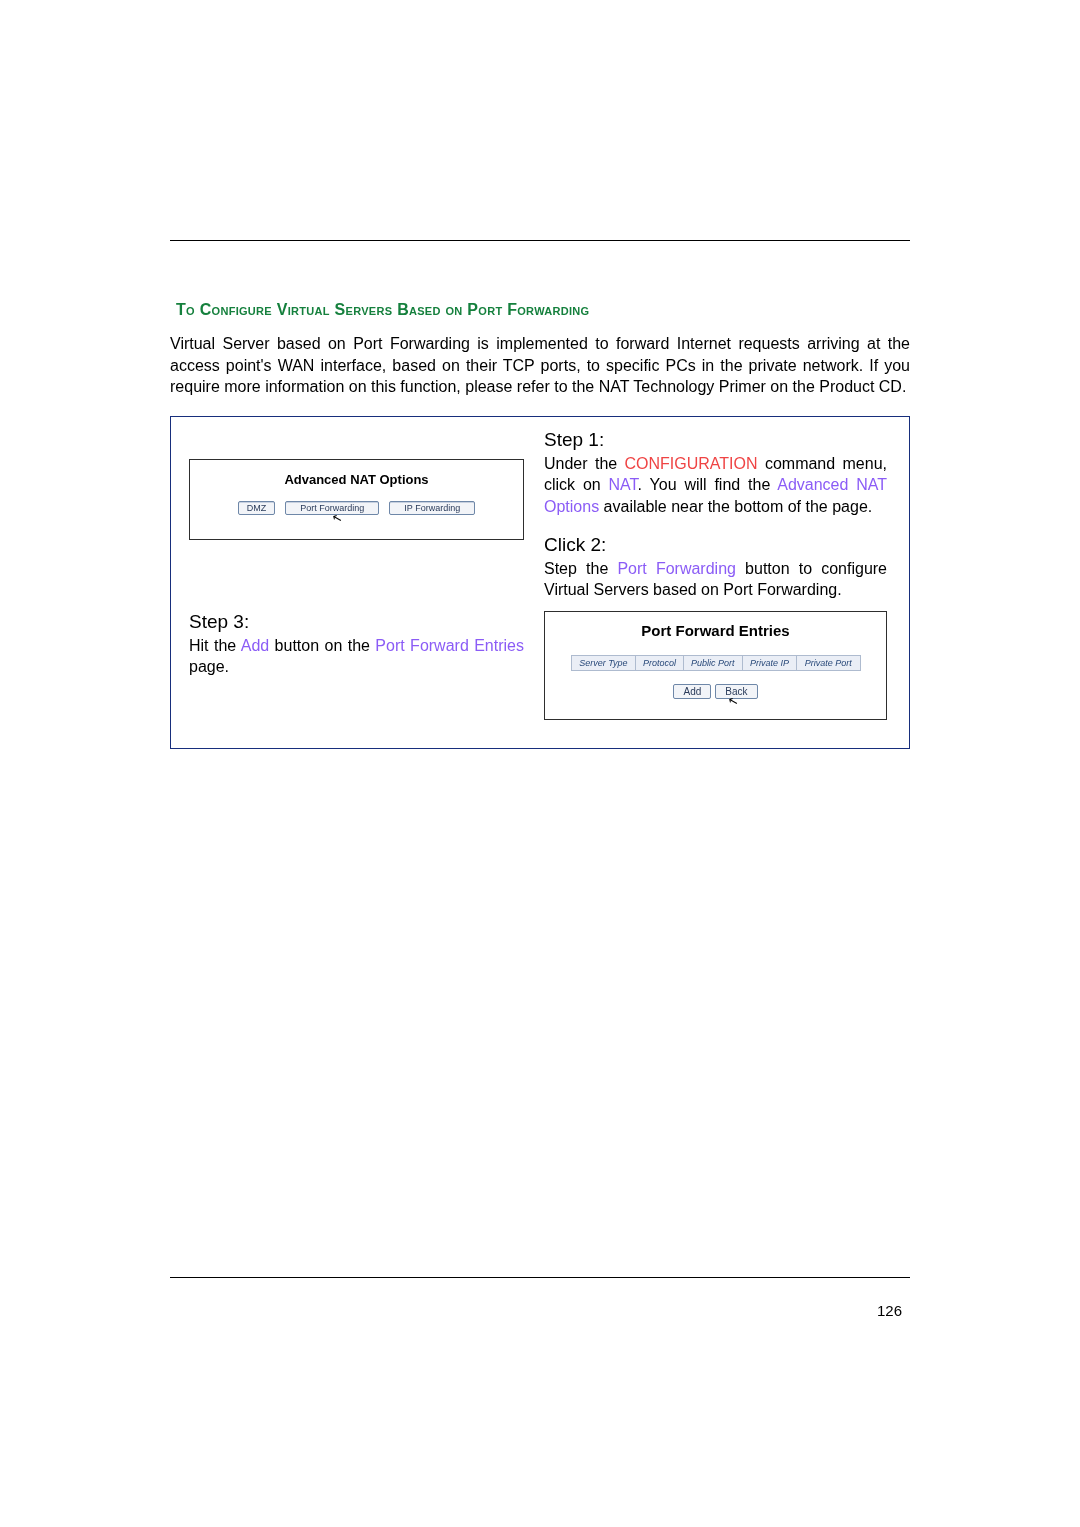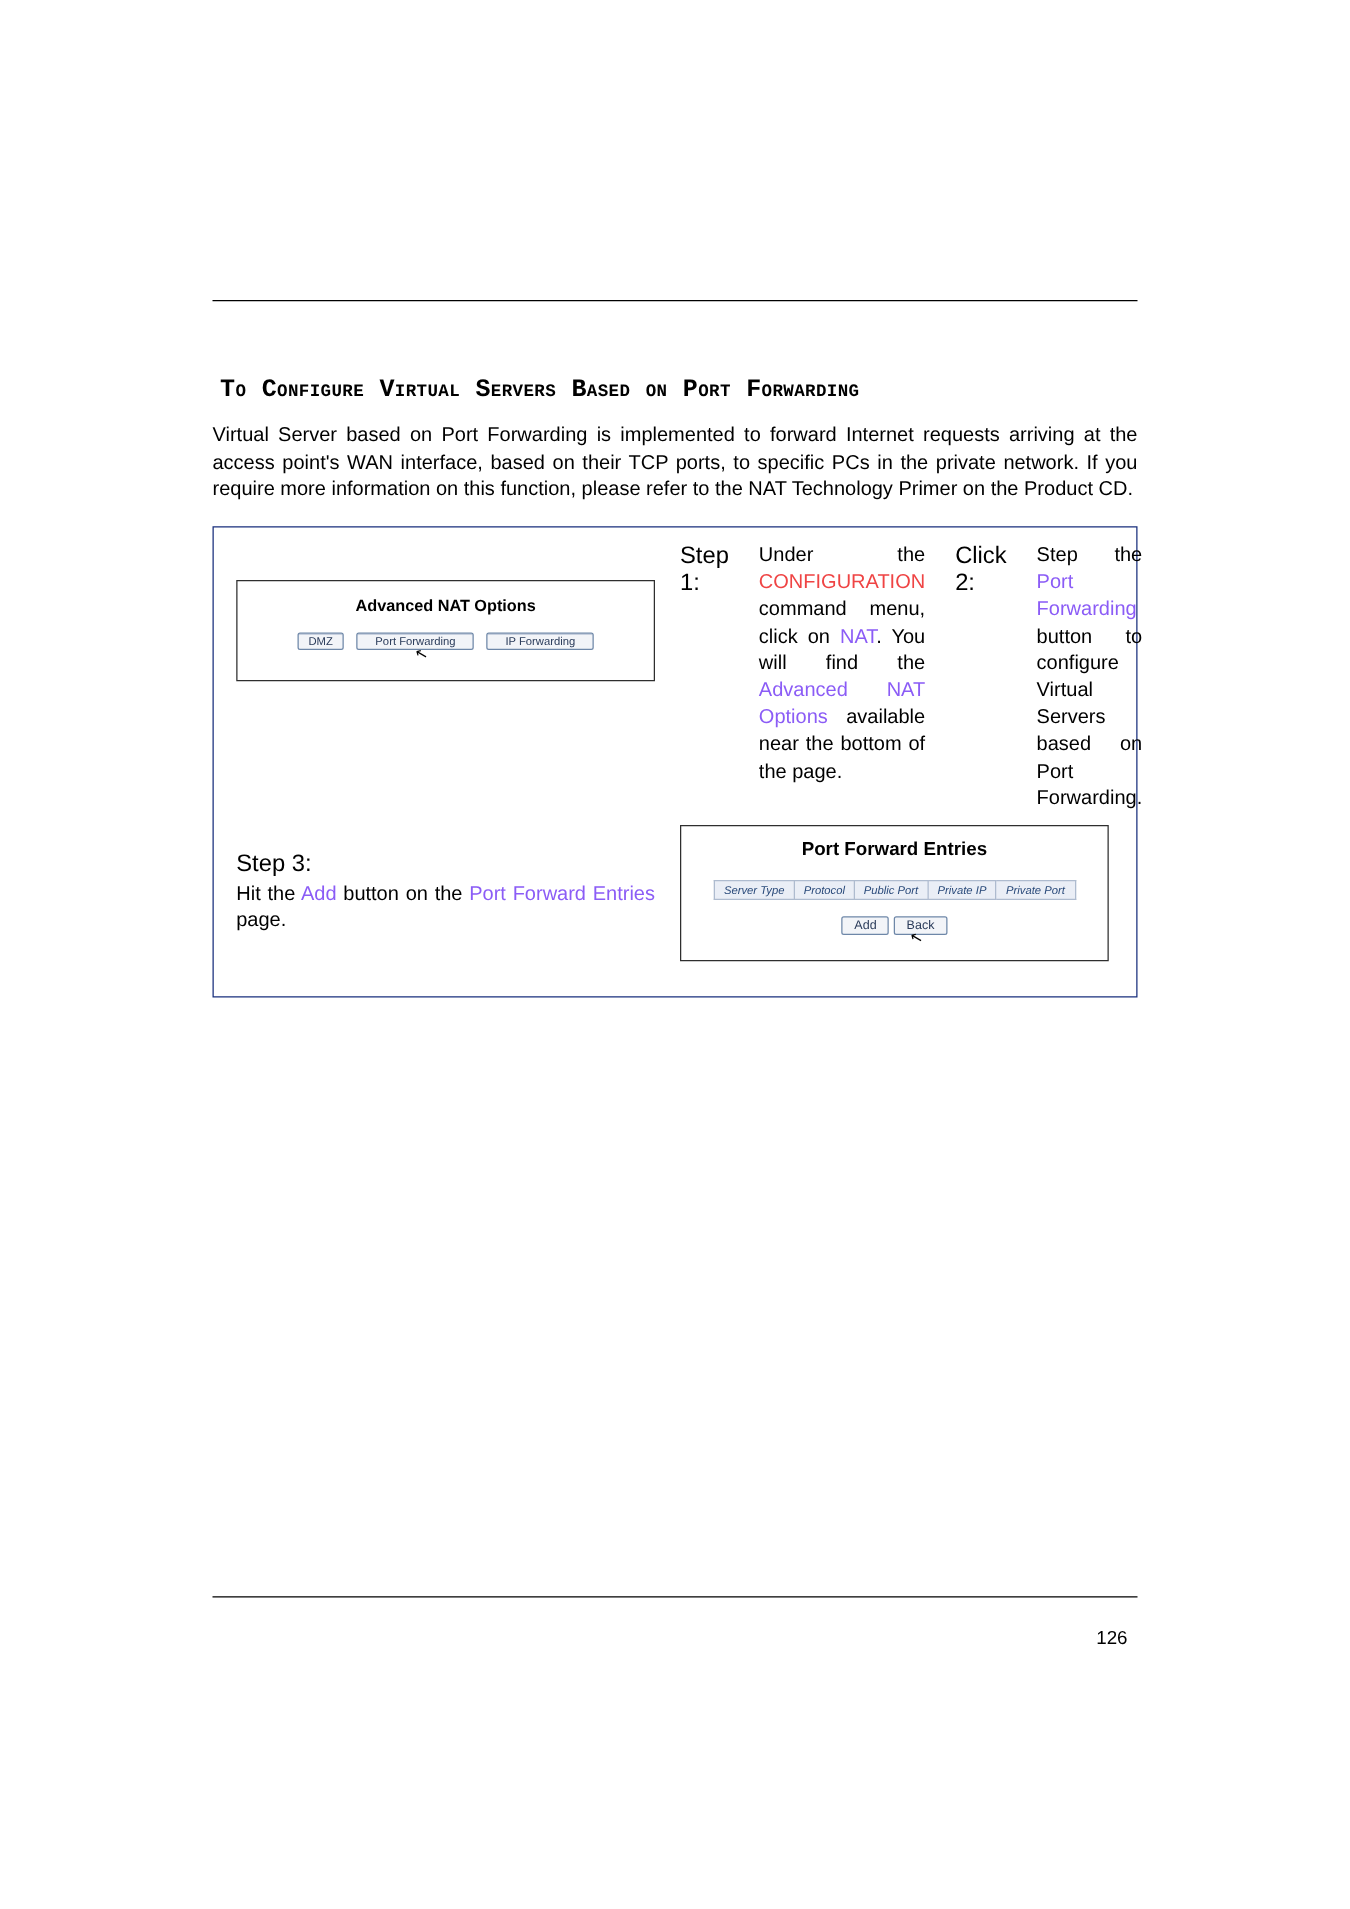--- a/index.html
+++ b/index.html
@@ -14,24 +14,24 @@
   }
   .page {
     padding: 240px 170px 0 170px;
   }
   hr.top {
     border: none;
     border-top: 1.5px solid #000;
     margin: 0 0 60px 0;
   }
   h2.section {
-    color: #000000;
-    font-family: Liberation Mono, monospace;
+    color: #15803d;
+    font-family: Liberation Sans, sans-serif;
     font-weight: 700;
-    font-size: 20px;
+    font-size: 16px;
     font-variant: small-caps;
     letter-spacing: 0.3px;
     margin: 0 0 14px 6px;
   }
   p.intro {
     font-size: 16px;
     line-height: 1.35;
     text-align: justify;
     margin: 0 0 18px 0;
   }
@@ -43,22 +43,21 @@
     display: flex;
     gap: 20px;
   }
   .left-col-top {
     flex: 0 0 335px;
     padding-top: 30px;
   }
   .right-col-top {
     flex: 1;
     display: flex;
-    flex-direction: row;
-    gap: 24px;
+    flex-direction: column;
   }
   .adv-nat {
     border: 1px solid #2e2e2e;
     padding: 12px 10px 24px 10px;
     text-align: center;
     background: #fff;
   }
   .adv-nat-title {
     font-family: Verdana, Arial, sans-serif;
     font-weight: 700;
@@ -105,21 +104,20 @@
   }
   .kw-bold { font-weight: 400; color: #ef4444; }
   .kw-blue { font-weight: 400; color: #8b5cf6; }
   .row-bottom {
     display: flex;
     gap: 20px;
     margin-top: 6px;
   }
   .left-col-bottom {
     flex: 0 0 335px;
-    margin-top: 21px;
   }
   .right-col-bottom {
     flex: 1;
   }
   .pfe {
     border: 1px solid #2e2e2e;
     padding: 10px 10px 20px 10px;
     text-align: center;
   }
   .pfe-title {

